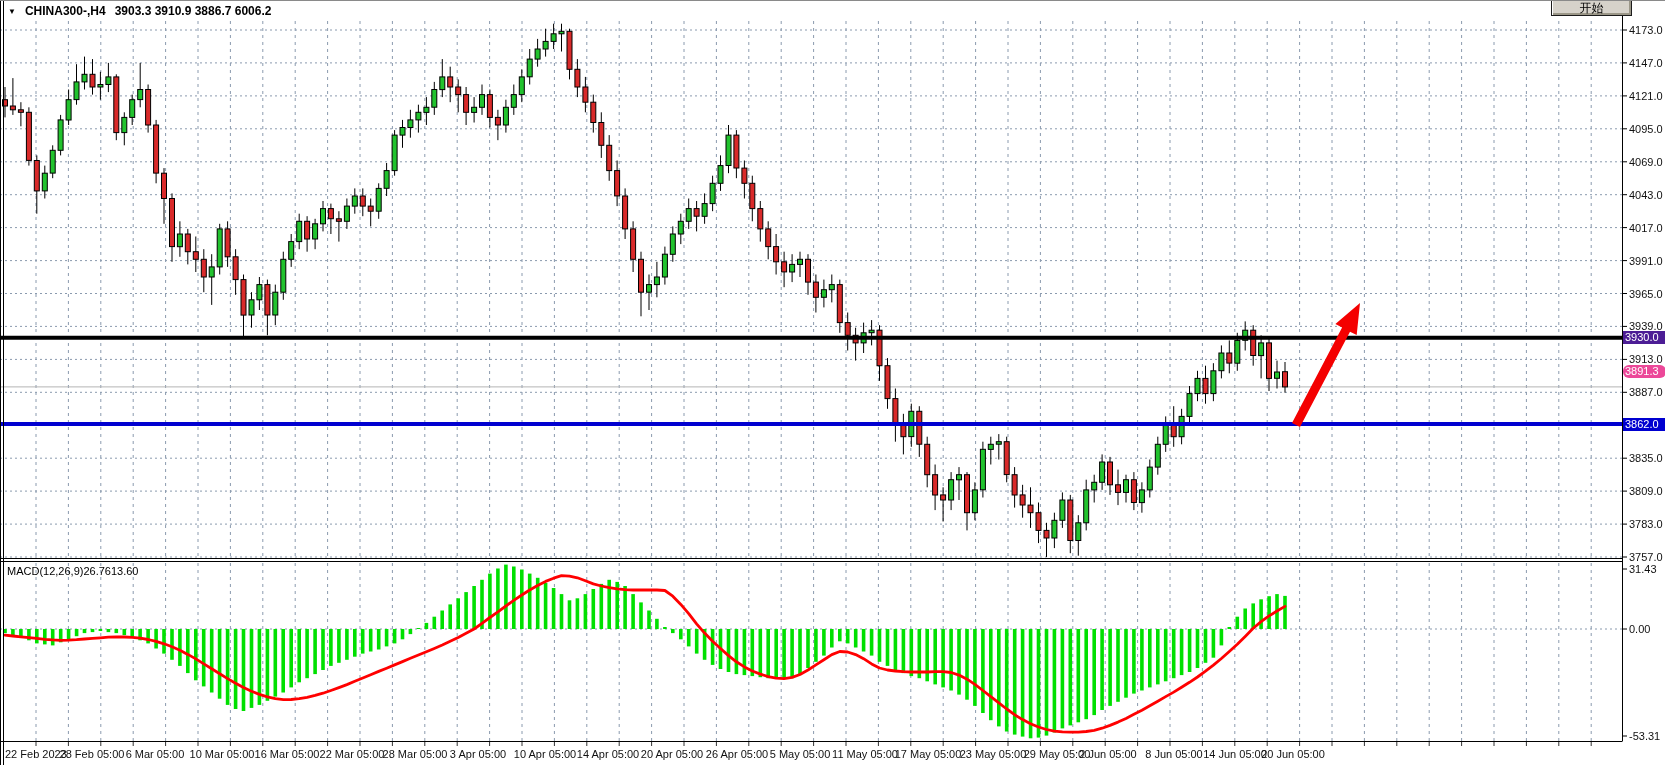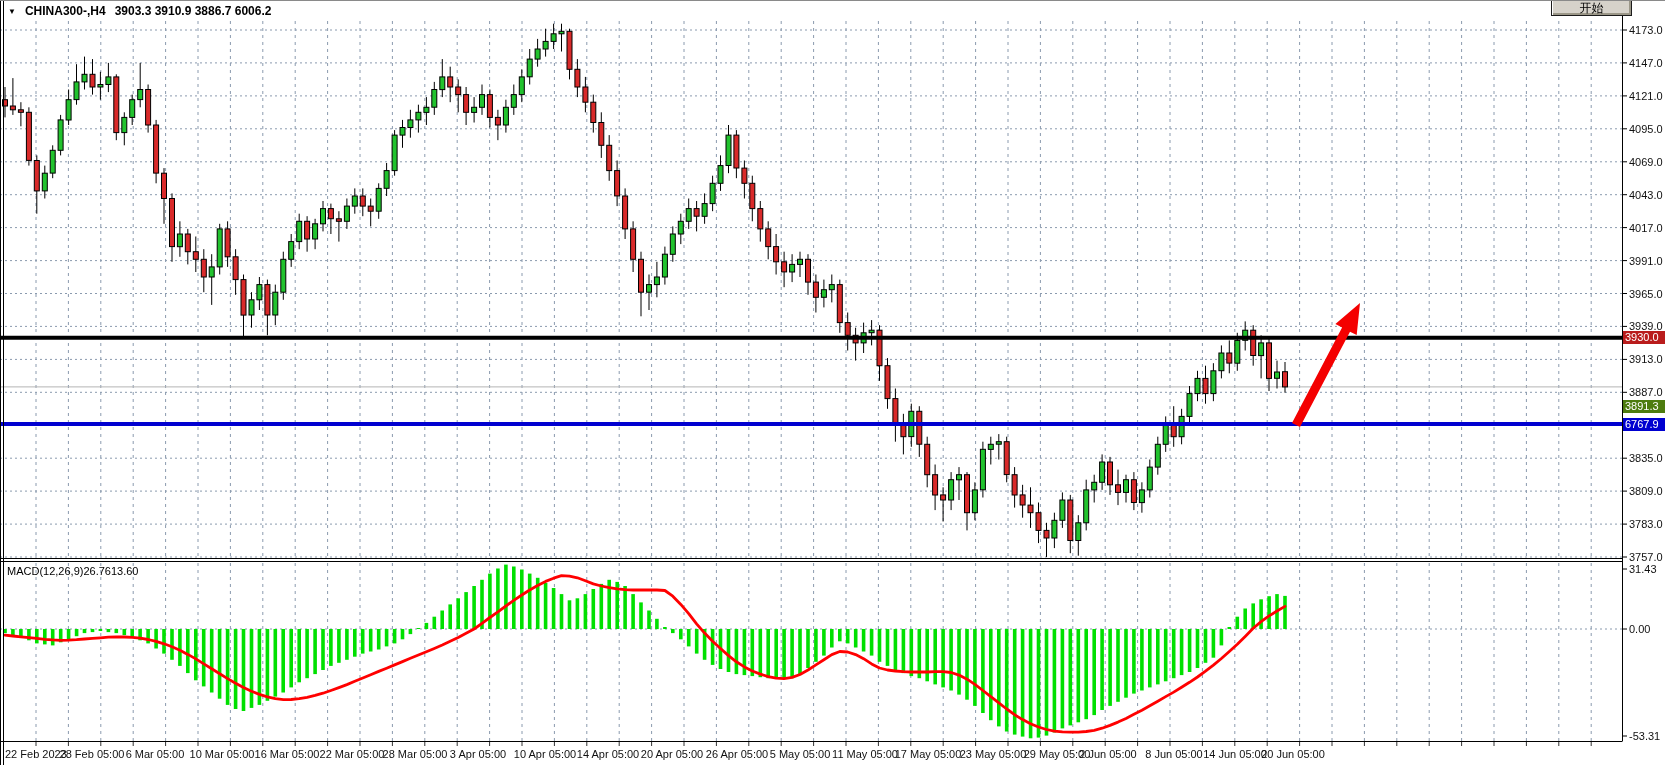--- a/index.html
+++ b/index.html
@@ -768,16 +768,16 @@
   </div>
 
   <button class="startbtn">开始</button>
 
   <div class="macdlabel">
     <span>MACD(12,26,9)</span>
     <span>26.76</span>
     <span>13.60</span>
   </div>
 
-  <div class="pricebox" id="box-resistance" style="top: 330.3px; background: #b91c1c;">3930.0</div>
-  <div class="pricebox" id="box-current" style="top: 399px; background: #4d7c0f;">3891.3</div>
-  <div class="pricebox" id="box-support" style="top: 416.5px; background: rgb(0, 0, 208);">6767.9</div>
+  <div class="pricebox" id="box-resistance" style="top: 330.3px; background: #4c1d95;">3930.0</div>
+  <div class="pricebox" id="box-current" style="top: 364px; background: #ec4899; border-radius: 6px;">3891.3</div>
+  <div class="pricebox" id="box-support" style="top: 416.5px; background: rgb(0, 0, 208);">3862.0</div>
 </div>
 
 </body></html>

